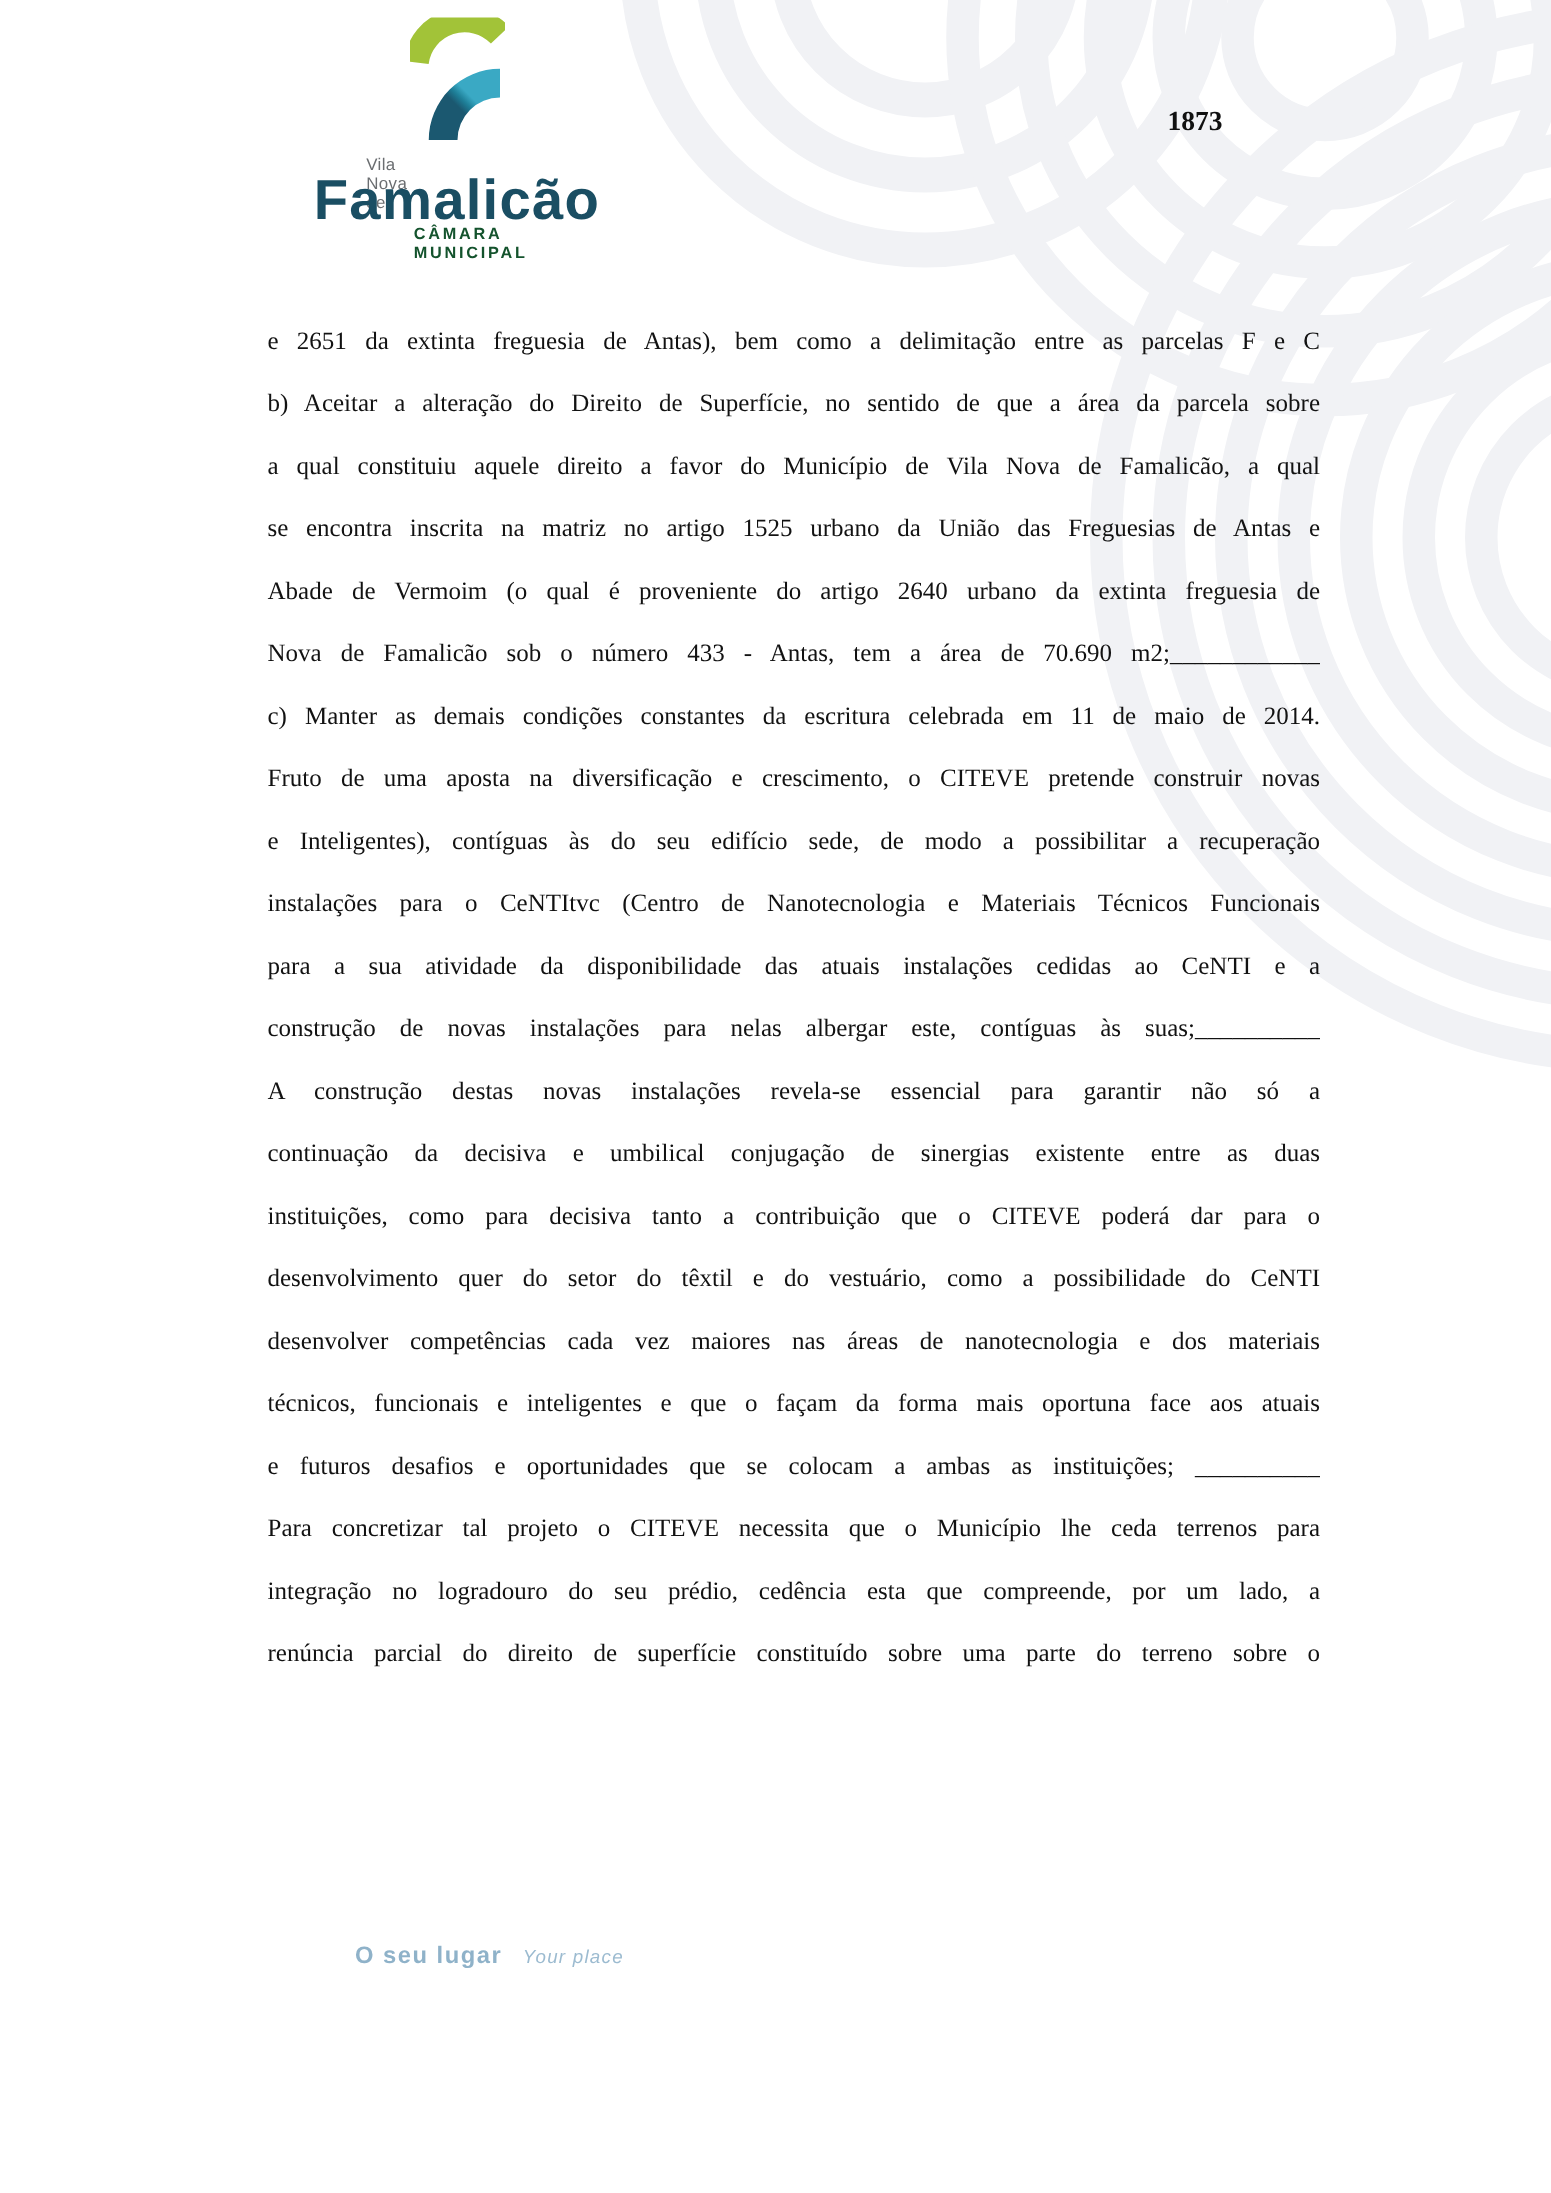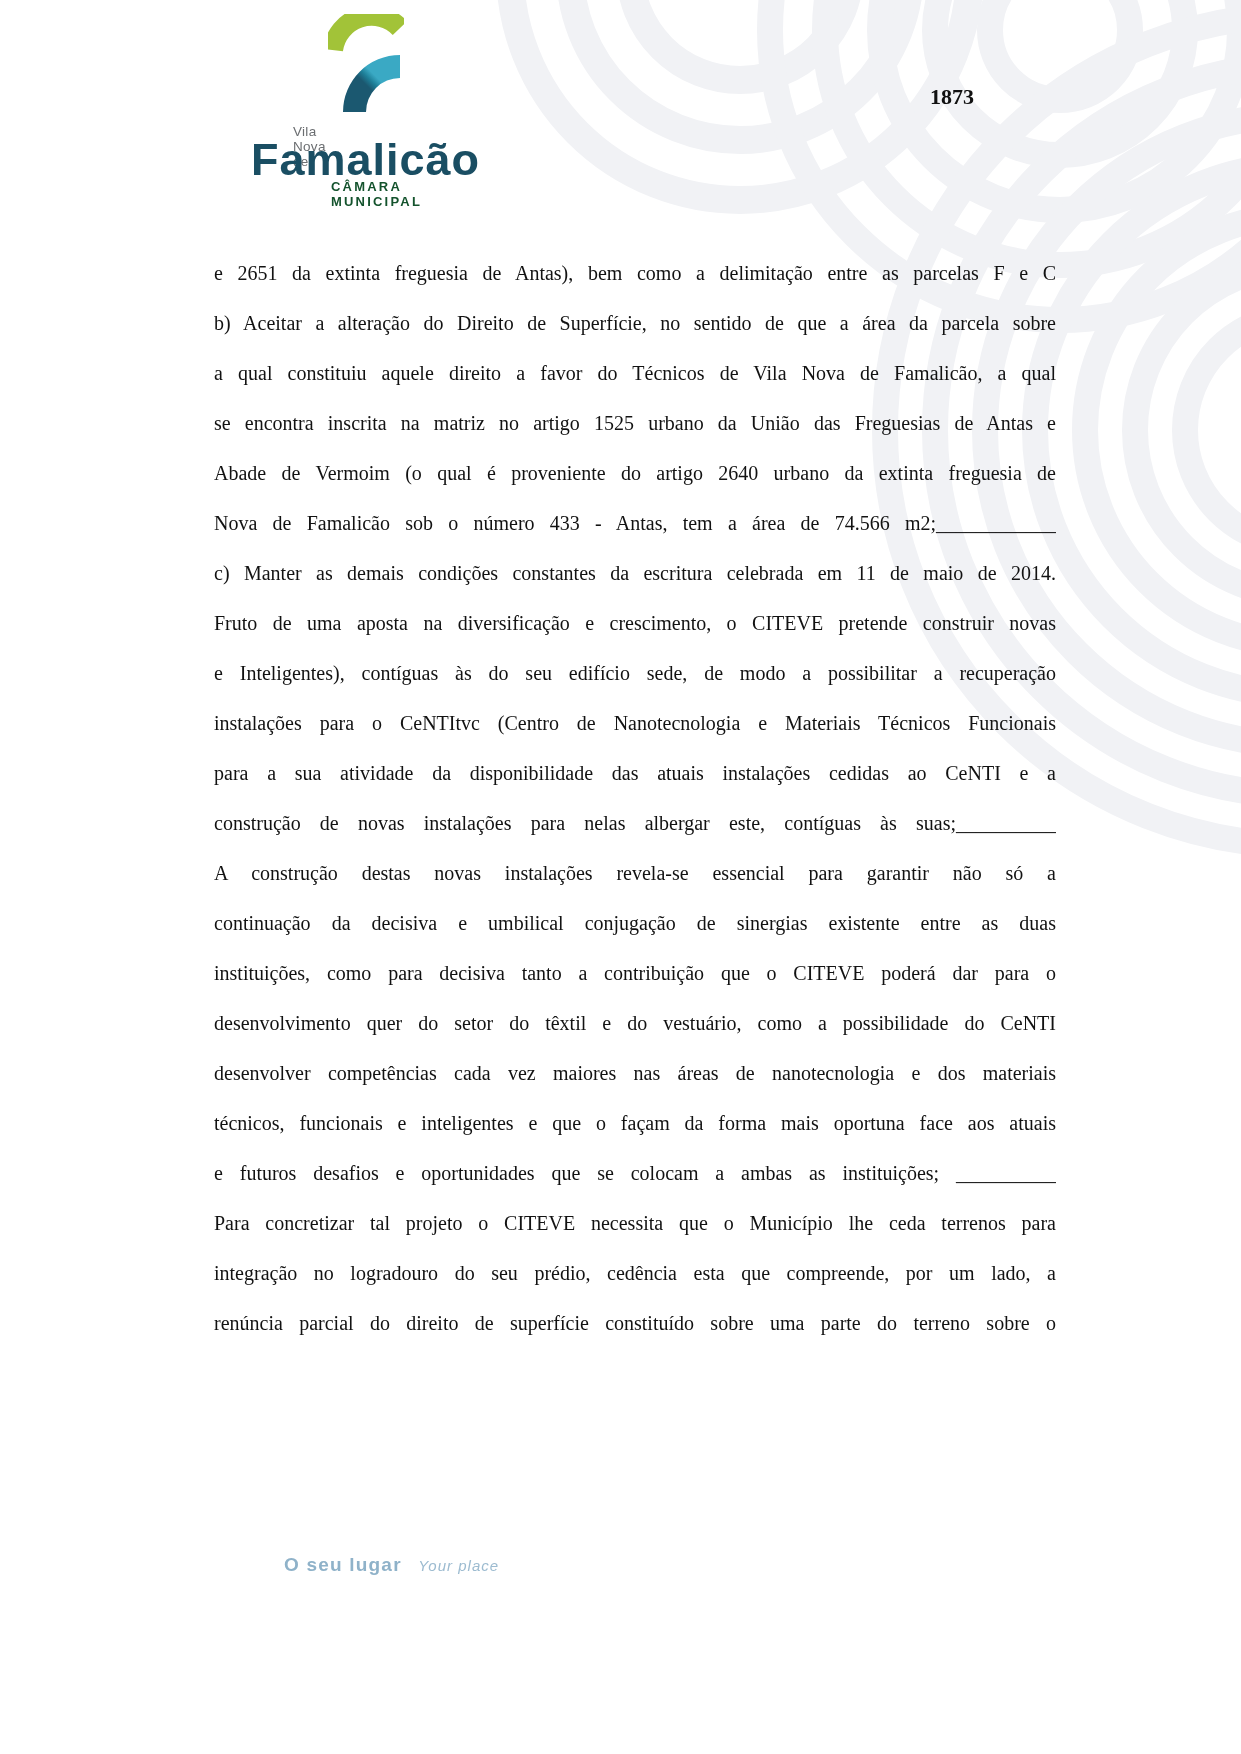--- a/index.html
+++ b/index.html
@@ -23,21 +23,21 @@
     font-size:45px;font-weight:bold;color:#1a4e63;letter-spacing:1px;
   }
   .logo-org{
     position:absolute;left:331px;top:179px;
     font-family:"Liberation Sans","DejaVu Sans",sans-serif;
     font-size:13px;font-weight:bold;color:#14532d;letter-spacing:2.2px;
   }
 
   
   .page-number{
-    position:absolute;left:930px;top:84px;width:150px;text-align:left;
+    position:absolute;left:881px;top:84px;width:150px;text-align:center;
     font-size:22px;font-weight:bold;color:#111;
   }
 
   
   .doc-text{
     position:absolute;left:214px;top:248px;width:842px;
     font-size:20px;color:#121212;
   }
   .doc-line{
     height:50px;line-height:50px;overflow:hidden;
@@ -98,24 +98,24 @@
   <div class="logo-region">Vila Nova de</div>
   <div class="logo-name">Famalicão</div>
   <div class="logo-org">CÂMARA MUNICIPAL</div>
 </div>
 
 <div class="page-number layer">1873</div>
 
 <div class="doc-text layer">
   <div class="doc-line">e 2651 da extinta freguesia de Antas), bem como a delimitação entre as parcelas F e C</div>
   <div class="doc-line">b) Aceitar a alteração do Direito de Superfície, no sentido de que a área da parcela sobre</div>
-  <div class="doc-line">a qual constituiu aquele direito a favor do Técnicos de Vila Nova de Famalicão, a qual</div>
+  <div class="doc-line">a qual constituiu aquele direito a favor do Município de Vila Nova de Famalicão, a qual</div>
   <div class="doc-line">se encontra inscrita na matriz no artigo 1525 urbano da União das Freguesias de Antas e</div>
   <div class="doc-line">Abade de Vermoim (o qual é proveniente do artigo 2640 urbano da extinta freguesia de</div>
-  <div class="doc-line">Nova de Famalicão sob o número 433 - Antas, tem a área de 74.566 m2;____________</div>
+  <div class="doc-line">Nova de Famalicão sob o número 433 - Antas, tem a área de 70.690 m2;____________</div>
   <div class="doc-line">c) Manter as demais condições constantes da escritura celebrada em 11 de maio de 2014.</div>
   <div class="doc-line">Fruto de uma aposta na diversificação e crescimento, o CITEVE pretende construir novas</div>
   <div class="doc-line">e Inteligentes), contíguas às do seu edifício sede, de modo a possibilitar a recuperação</div>
   <div class="doc-line">instalações para o CeNTItvc (Centro de Nanotecnologia e Materiais Técnicos Funcionais</div>
   <div class="doc-line">para a sua atividade da disponibilidade das atuais instalações cedidas ao CeNTI e a</div>
   <div class="doc-line">construção de novas instalações para nelas albergar este, contíguas às suas;__________</div>
   <div class="doc-line">A construção destas novas instalações revela-se essencial para garantir não só a</div>
   <div class="doc-line">continuação da decisiva e umbilical conjugação de sinergias existente entre as duas</div>
   <div class="doc-line">instituições, como para decisiva tanto a contribuição que o CITEVE poderá dar para o</div>
   <div class="doc-line">desenvolvimento quer do setor do têxtil e do vestuário, como a possibilidade do CeNTI</div>

